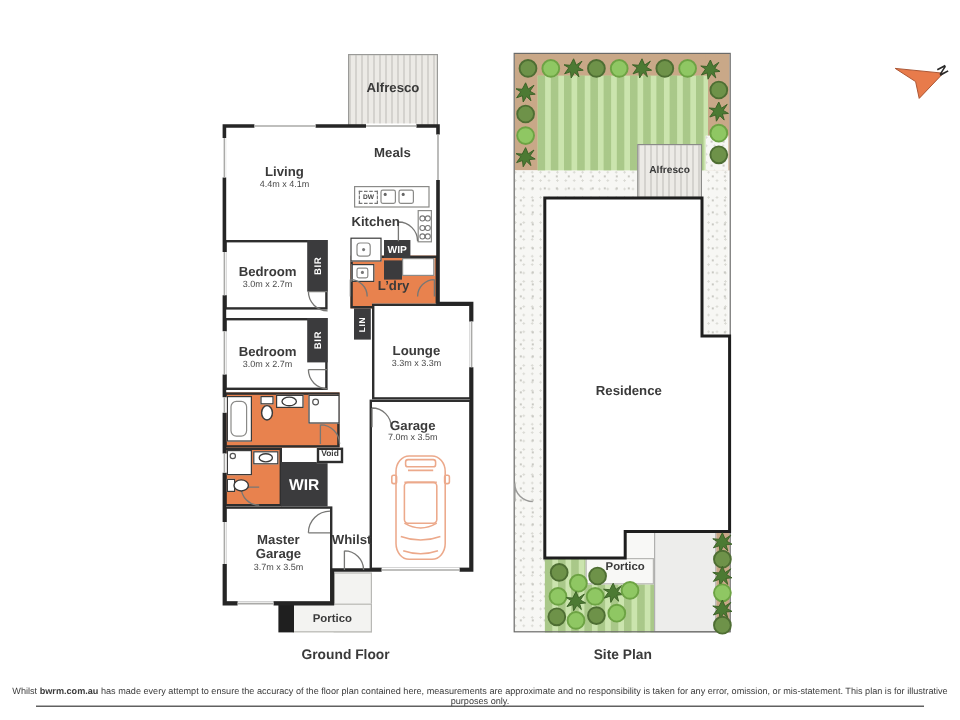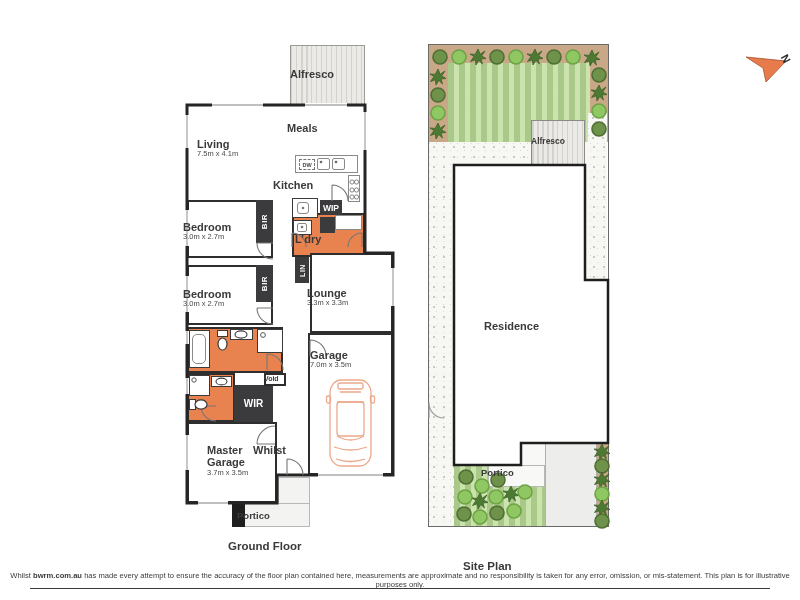--- a/index.html
+++ b/index.html
@@ -5,21 +5,21 @@
   html,body{margin:0;padding:0;background:#fff;}
   #canvas{position:relative;width:800px;height:600px;background:#fff;overflow:hidden;
           font-family:"Liberation Sans",sans-serif;}
   .abs{position:absolute;box-sizing:border-box;}
   .room{position:absolute;box-sizing:border-box;border:2px solid #2e2e2e;background:#fff;z-index:10;}
   .orange{background:#E8824E;}
   .dark{background:#3B3B3D;border:none;z-index:25;color:#fff;display:flex;align-items:center;justify-content:center;}
   .fix{position:absolute;box-sizing:border-box;border:1.5px solid #3a3a3a;background:#fff;z-index:20;}
   .fixlight{position:absolute;box-sizing:border-box;border:1px solid #8a8a88;background:#fff;z-index:21;}
   .lbl{position:absolute;z-index:60;color:#3a3a3a;font-weight:bold;font-size:11px;line-height:1.12;
-       white-space:nowrap;}
+       text-align:center;white-space:nowrap;}
   .dim{display:block;font-size:7.5px;font-weight:normal;color:#4a4a4a;}
   .sm{font-size:8px;}
   .vbox{position:absolute;display:flex;align-items:center;justify-content:center;background:#3B3B3D;z-index:25;}
   .vbox span{transform:rotate(-90deg);color:#fff;font-weight:bold;font-size:8px;letter-spacing:.5px;white-space:nowrap;}
   .stripes{background:#ECEAE6;background-image:repeating-linear-gradient(90deg,#d4d2ce 0 1.5px,transparent 1.5px 5px);}
   .lawn{background:#CBE4AE;background-image:linear-gradient(90deg,rgba(136,172,100,.5) 55%,transparent 55%);background-size:11px 6px;}
   .bed{background:#C9A888;}
   .concrete{background:#f7f7f4;background-image:radial-gradient(#c9c9c3 0.9px,transparent 1px),radial-gradient(#dadad4 0.8px,transparent 1px);background-size:10px 10px,7px 7px;background-position:0 0,4px 5px;}
   .slab{background:#f3f3f1;border:1px solid #b8b8b5;z-index:6;}
   #overlay{position:absolute;left:0;top:0;z-index:50;pointer-events:none;}
@@ -49,21 +49,21 @@
       <span>BIR</span>
     </div>
   <div class="vbox" style="left:256px;top:265px;width:17px;height:37px;">
       <span>BIR</span>
     </div>
   <div class="vbox" style="left:295px;top:257px;width:14px;height:26px;">
       <span style="font-size:7px;">LIN</span>
     </div>
   <div class="abs dark" style="left:320px;top:200px;width:22px;height:15px;font-size:8.5px;font-weight:bold;">WIP</div>
   <div class="abs dark" style="left:320px;top:217px;width:15px;height:16px;"></div>
-  <div class="abs dark" style="left:234px;top:385px;width:39px;height:37px;font-size:10px;font-weight:bold;">WIR</div>
+  <div class="abs dark" style="left:234px;top:385px;width:39px;height:37px;font-size:13px;font-weight:bold;">WIR</div>
   <div class="room" style="left:264px;top:373px;width:22px;height:13px;z-index:26;"></div>
   <div class="lbl" style="left:264px;top:375px;width:22px;font-size:7px;">Void</div>
 
   <div class="fixlight" style="left:295px;top:155px;width:63px;height:18px;border-width:1.5px;"></div>
   <div class="abs" style="left:299px;top:159px;width:16px;height:11px;border:1px dashed #777;z-index:22;font-size:5.5px;font-weight:bold;color:#444;display:flex;align-items:center;justify-content:center;">DW</div>
   <div class="fixlight" style="left:317px;top:158px;width:13px;height:12px;border-radius:2px;"></div>
   <div class="fixlight" style="left:332px;top:158px;width:13px;height:12px;border-radius:2px;"></div>
   <div class="fixlight" style="left:348px;top:175px;width:12px;height:27px;border-width:1.5px;"></div>
 
   <div class="fix" style="left:292px;top:198px;width:26px;height:20px;"></div>
@@ -80,21 +80,21 @@
 
   <div class="fix" style="left:189px;top:375px;width:21px;height:21px;"></div>
   <div class="fix" style="left:211px;top:376px;width:21px;height:11px;"></div>
   <div class="fix" style="left:189px;top:399px;width:7px;height:11px;"></div>
 
   <div class="abs slab" style="left:278px;top:477px;width:32px;height:50px;"></div>
   <div class="abs slab" style="left:244px;top:503px;width:66px;height:24px;"></div>
   <div class="abs" style="left:232px;top:503px;width:13px;height:24px;background:#1f1f1f;z-index:12;"></div>
 
   <div class="lbl" style="left:287px;top:122px;width:80px;">Meals</div>
-  <div class="lbl" style="left:197px;top:138px;width:80px;"><span>Living</span><span class="dim">7.5m x 4.1m</span></div>
+  <div class="lbl" style="left:197px;top:138px;width:80px;"><span>Living</span><span class="dim">4.4m x 4.1m</span></div>
   <div class="lbl" style="left:273px;top:179px;width:80px;">Kitchen</div>
   <div class="lbl" style="left:295px;top:233px;width:66px;">L’dry</div>
   <div class="lbl" style="left:183px;top:221px;width:80px;"><span>Bedroom</span><span class="dim">3.0m x 2.7m</span></div>
   <div class="lbl" style="left:183px;top:288px;width:80px;"><span>Bedroom</span><span class="dim">3.0m x 2.7m</span></div>
   <div class="lbl" style="left:307px;top:287px;width:80px;"><span>Lounge</span><span class="dim">3.3m x 3.3m</span></div>
   <div class="lbl" style="left:310px;top:349px;width:68px;"><span>Garage</span><span class="dim">7.0m x 3.5m</span></div>
   <div class="lbl" style="left:207px;top:444px;width:50px;white-space:normal;"><span>Master Garage</span><span class="dim">3.7m x 3.5m</span></div>
   <div class="lbl" style="left:253px;top:444px;width:80px;">Whilst</div>
   <div class="lbl sm" style="left:237px;top:511px;width:80px;font-size:9.5px;">Portico</div>
   <div class="lbl title" style="left:228px;top:540px;width:120px;">Ground Floor</div>
@@ -111,21 +111,21 @@
   <div class="abs lawn" style="left:454px;top:465px;width:91px;height:62px;z-index:5;"></div>
   <div class="abs slab" style="left:521px;top:443px;width:24px;height:23px;border:none;background:#f8f8f6;"></div>
   <div class="abs slab" style="left:488px;top:465px;width:57px;height:22px;background:#f8f8f6;"></div>
   <div class="abs" style="left:545px;top:443px;width:52px;height:84px;background:#EDEDEB;border:1px solid #b0b0ae;z-index:6;box-sizing:border-box;"></div>
   <div class="abs bed" style="left:597px;top:443px;width:11px;height:84px;z-index:6;"></div>
 
   <div class="abs" style="left:428px;top:44px;width:181px;height:483px;border:1.5px solid #6a6a68;z-index:7;"></div>
 
   <div class="lbl" style="left:484px;top:320px;width:80px;">Residence</div>
   <div class="lbl sm" style="left:481px;top:468px;width:80px;font-size:9.5px;">Portico</div>
-  <div class="lbl title" style="left:463px;top:540px;width:80px;margin-top:20px;">Site Plan</div>
+  <div class="lbl title" style="left:479px;top:540px;width:80px;">Site Plan</div>
 
   <svg id="overlay" width="800" height="600" viewBox="0 0 800 600">
     <defs>
       <g id="treeD">
           <circle r="7" fill="#6E9249" stroke="#4e6e33" stroke-width="1.6"></circle>
         </g>
       <g id="treeL">
           <circle r="7" fill="#8FC763" stroke="#6da344" stroke-width="1.6"></circle>
         </g>
       <path id="star" d="M0,-8 L2.2,-2.8 L7,-6 L3.6,-1 L8,1.5 L3,2 L4.5,7 L0.8,3.4 L-2,8 L-2.6,2.8 L-7.5,4.5 L-4,-0.5 L-8,-3 L-2.8,-2.6 Z" fill="#4C7A33" stroke="#3c6127" stroke-width="0.8"></path>

